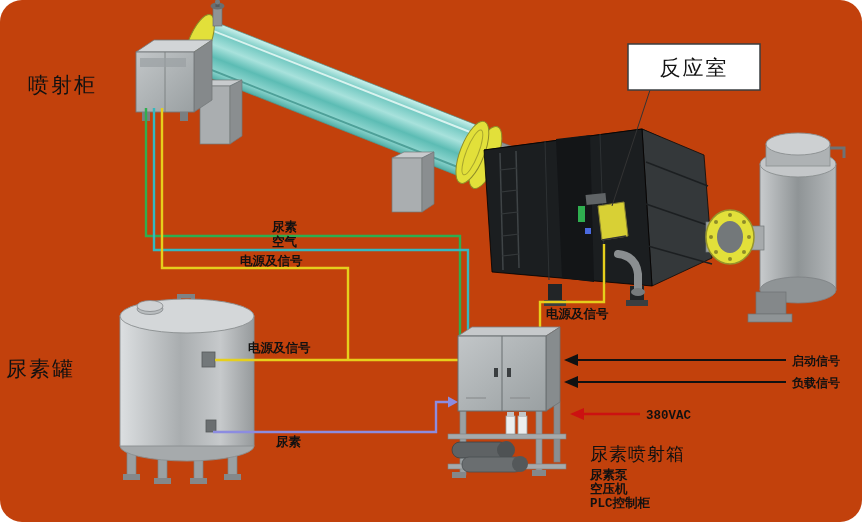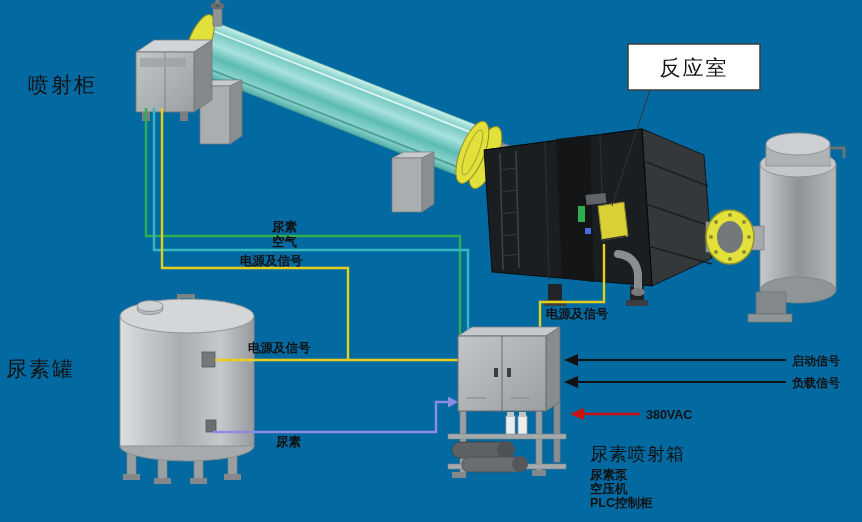--- a/index.html
+++ b/index.html
@@ -1,17 +1,17 @@
 <!DOCTYPE html>
 <html><head>
 <meta charset="utf-8">
 <style>
   html,body{margin:0;padding:0;background:#fff;}
-  .stage{position:relative;width:862px;height:522px;background:#0369a1;overflow:hidden;
-         font-family:Liberation Sans, sans-serif;}
+  .stage{position:relative;width:862px;height:522px;background:#c2410c;overflow:hidden;
+         font-family:Liberation Mono, monospace;border-radius:22px;}
   svg{display:block;}
   text{fill:#111;}
   .lbl-lg{font-size:21px;letter-spacing:2px;}
   .lbl-md{font-size:18px;letter-spacing:1px;}
   .lbl-sm{font-size:12.5px;font-weight:700;}
   .lbl-xs{font-size:12px;font-weight:700;}
 </style>
 </head>
 <body>
 

